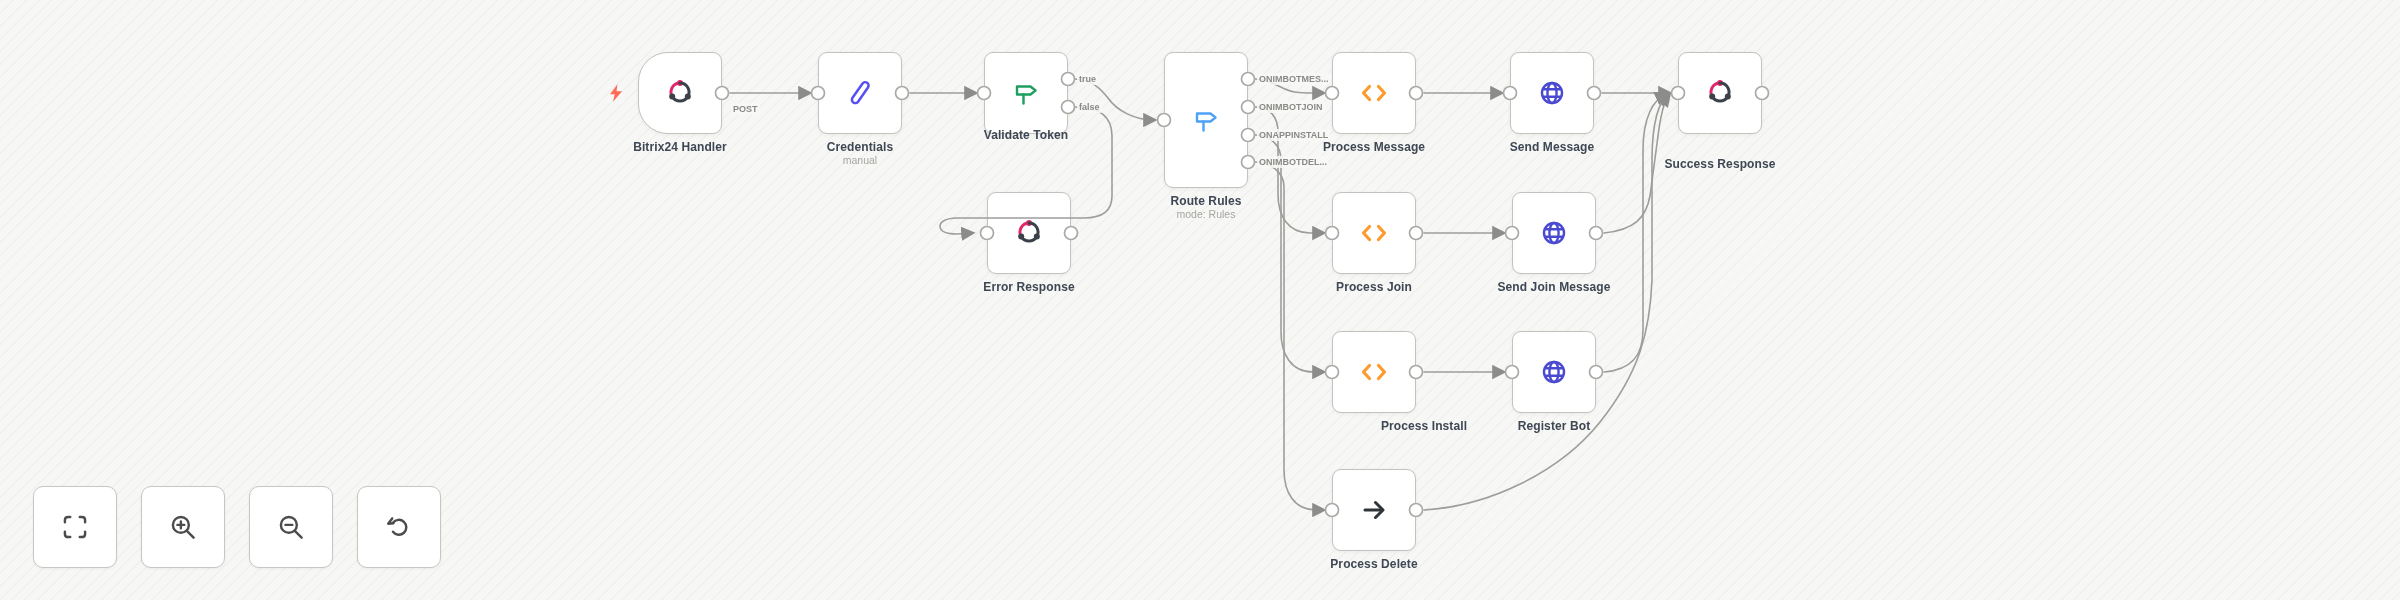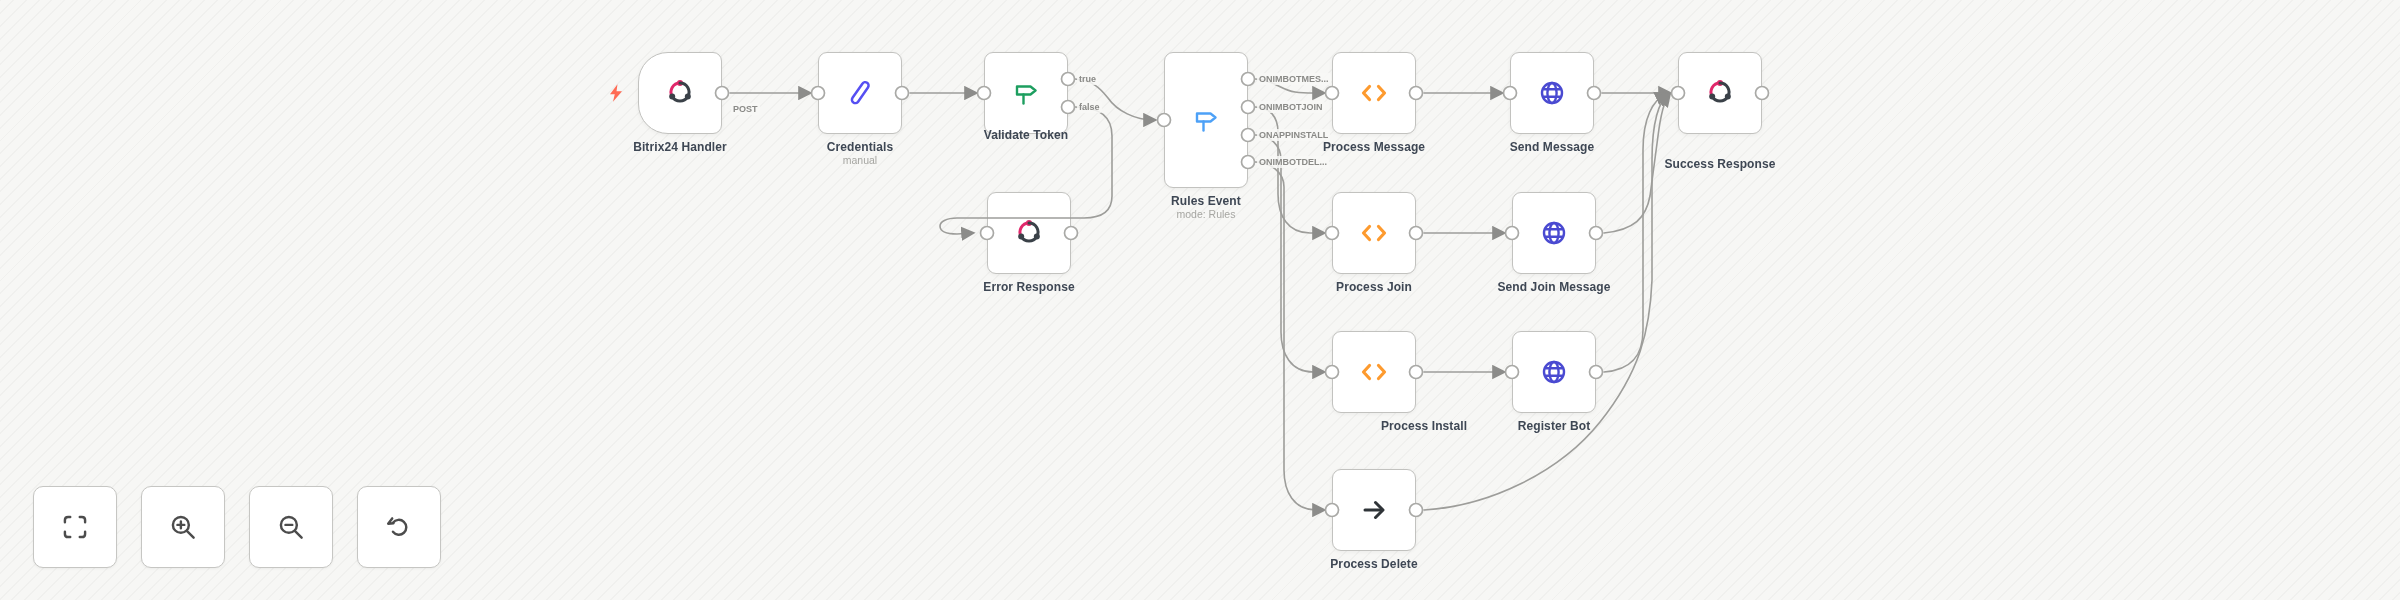--- a/index.html
+++ b/index.html
@@ -93,21 +93,21 @@
       </div>
       <div class="node" style="left: 1164px; top: 52px; width: 84px; height: 136px;">
         <span class="icon">
           <svg viewBox="0 0 32 32" fill="none" stroke="#4da1f7" stroke-width="2.4" stroke-linejoin="round" stroke-linecap="round">
     <path d="M7 9.5 H20.5 L25.5 13.5 L20.5 17.5 H7 Z"></path>
             <path d="M13.5 17.5 V26.5"></path>
           </svg>
         </span>
       </div>
       <div class="caption" style="left: 1086px; top: 194px;">
-        <div class="lbl">Rules Event</div>
+        <div class="lbl">Route Rules</div>
         <div class="sub">mode: Rules</div>
       </div>
       <div class="node" style="left: 1332px; top: 52px; width: 84px; height: 82px;">
         <span class="icon">
           <svg viewBox="0 0 32 32" fill="none" stroke="#fd9a2e" stroke-width="3.2" stroke-linecap="round" stroke-linejoin="round">
     <path d="M11.5 9.5 L5.5 16 L11.5 22.5"></path>
             <path d="M20.5 9.5 L26.5 16 L20.5 22.5"></path>
           </svg>
         </span>
       </div>

